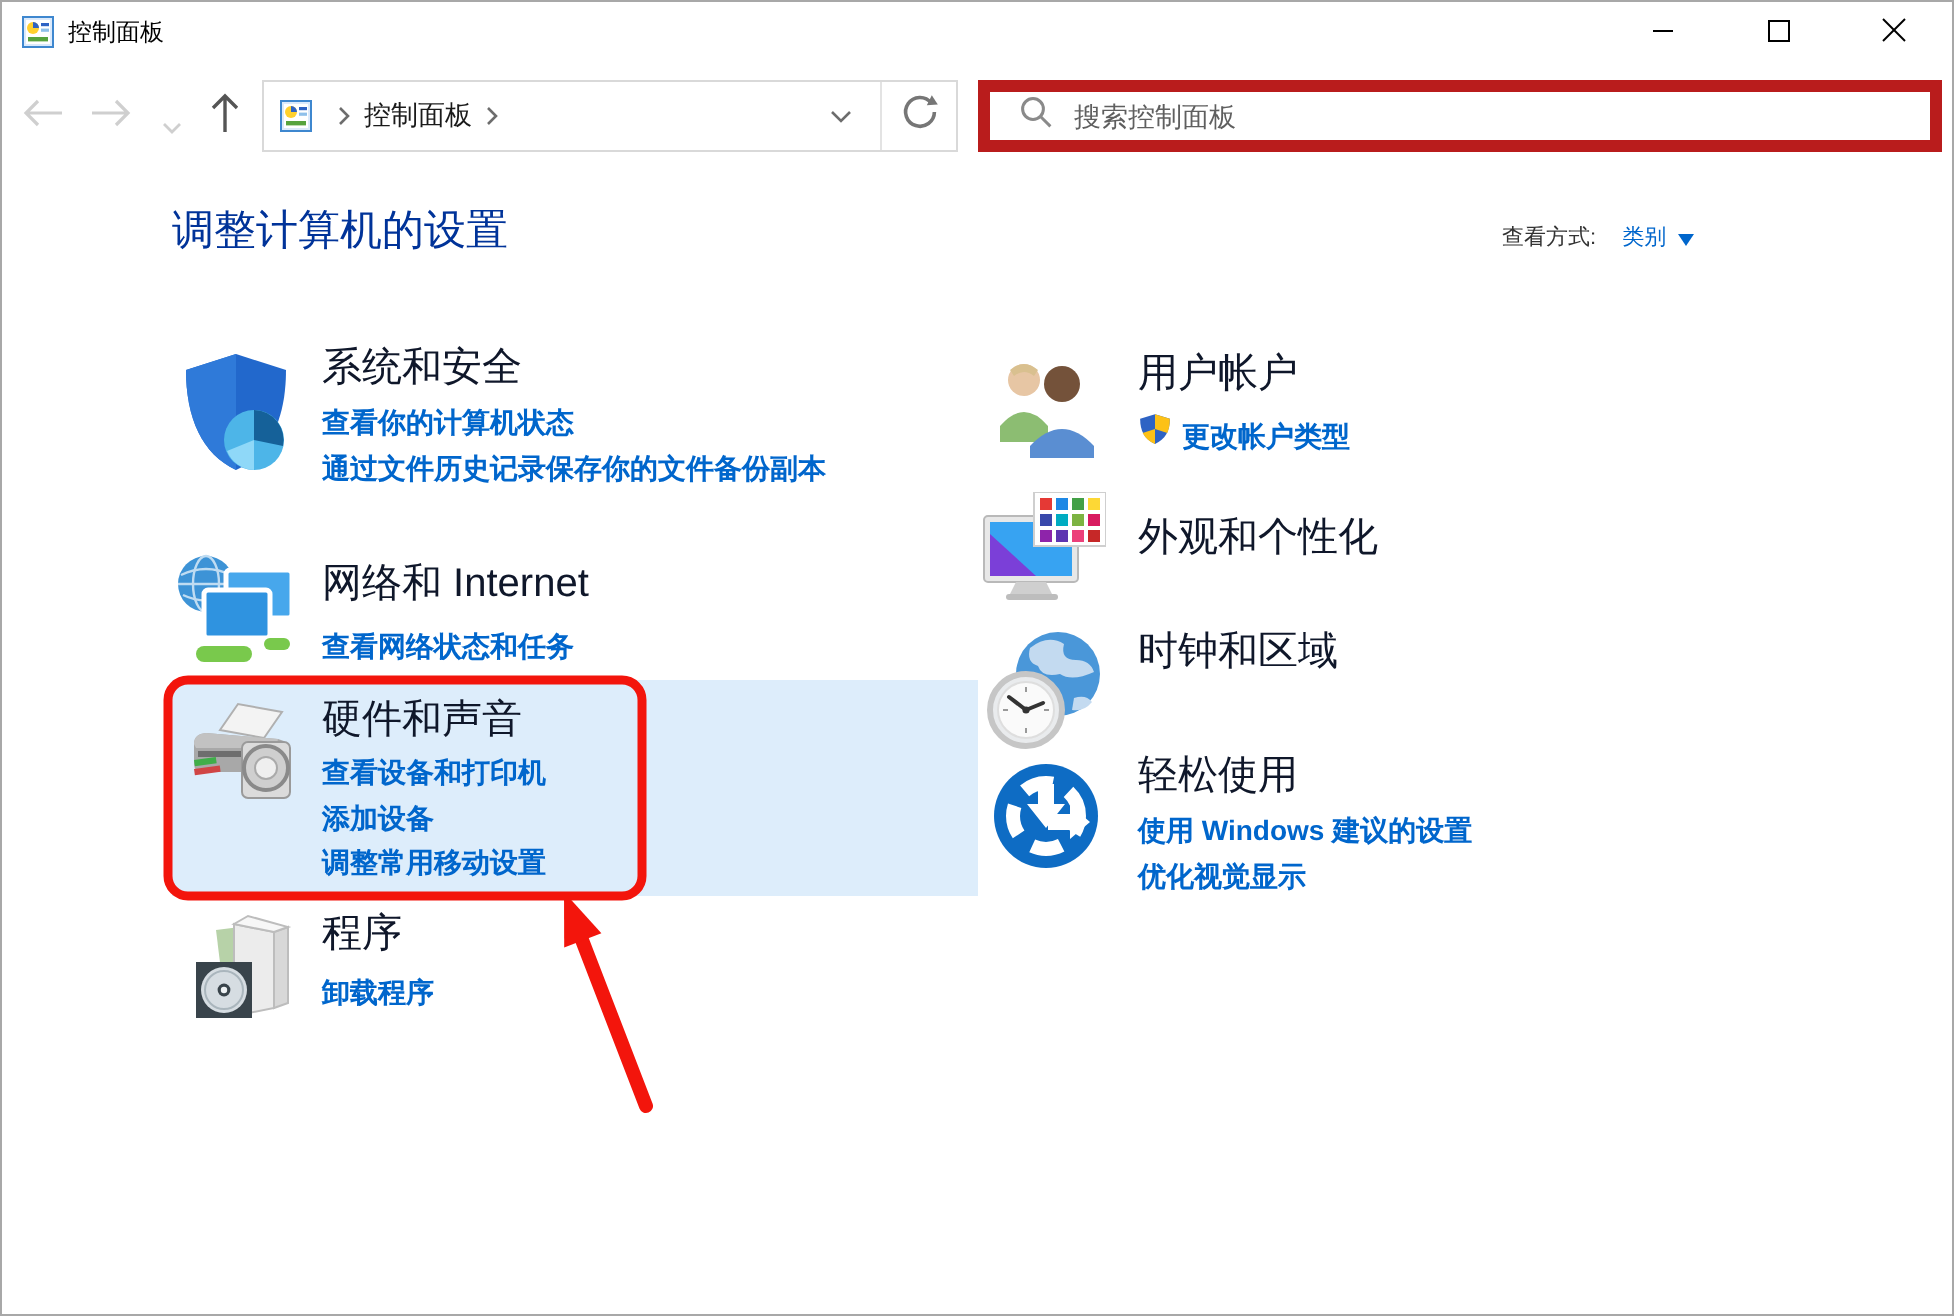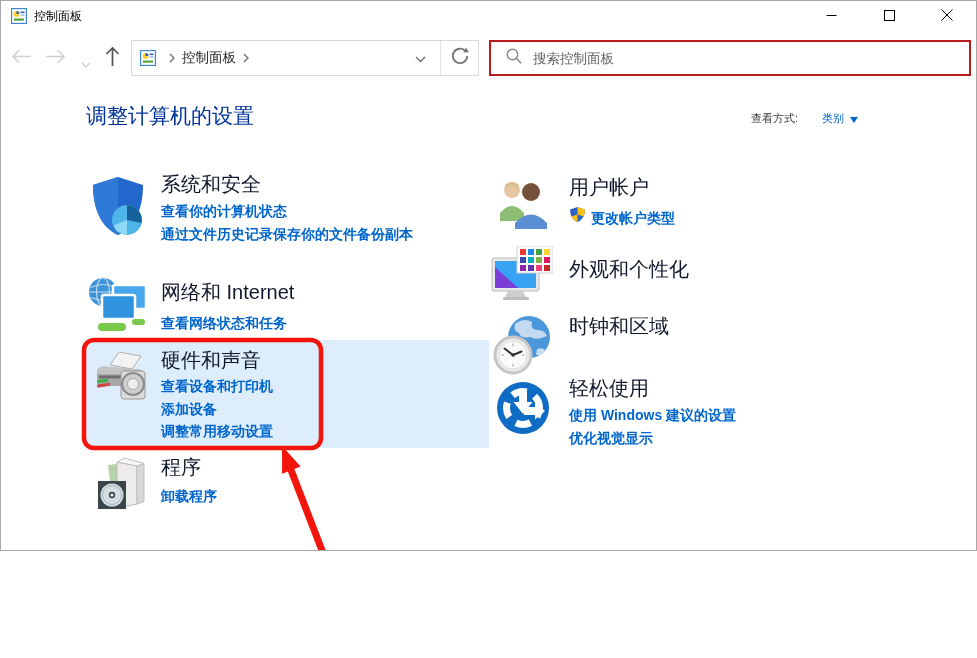--- a/index.html
+++ b/index.html
@@ -1,17 +1,17 @@
 <!DOCTYPE html>
 <html><head>
 <meta charset="utf-8">
 <style>
   * { margin:0; padding:0; box-sizing:border-box; }
   body { font-family:"Liberation Sans","DejaVu Sans",sans-serif; background:#fff; }
-  .window { position:relative; width:977px; height:551px; background:#fff; border:1px solid #a8a8a8; overflow:hidden; }
+  .window { position:relative; width:977px; height:658px; background:#fff; border:1px solid #a8a8a8; overflow:hidden; }
 
   
   .titlebar { position:absolute; top:0; left:0; right:0; height:30px; display:flex; align-items:center; padding-left:10px; background:#fff; }
   .titlebar .app-icon { width:16px; height:16px; }
   .titlebar .app-title { margin-left:7px; font-size:12px; color:#000; }
   .win-controls { position:absolute; right:0; top:0; height:30px; display:flex; }
   .win-btn { width:58px; height:30px; display:flex; align-items:center; justify-content:center; background:transparent; border:none; cursor:default; }
 
   
   .navbar { position:absolute; top:30px; left:0; right:0; height:48px; background:#fff; }
@@ -22,30 +22,30 @@
   .nav-up      { left:104px; top:45px; }
 
   .address-bar { position:absolute; left:130px; top:39px; width:348px; height:36px; border:1px solid #d9d9d9; display:flex; align-items:center; background:#fff; }
   .address-main { flex:1; display:flex; align-items:center; height:100%; padding:0 6px 0 8px; }
   .address-main .crumb-ico { width:16px; height:16px; margin-right:6px; }
   .crumb-sep { display:flex; align-items:center; margin:0 7px; }
   .crumb-text { font-size:13.5px; color:#1a1a1a; white-space:nowrap; }
   .address-dd { margin-left:auto; padding:0 8px; display:flex; align-items:center; height:100%; color:#777; }
   .address-refresh { width:38px; height:100%; border-left:1px solid #e3e3e3; display:flex; align-items:center; justify-content:center; }
 
-  .search-box { position:absolute; left:488px; top:39px; width:482px; height:36px; border:2px solid #b91c1c; display:flex; align-items:center; padding-left:14px; background:#fff; }
+  .search-box { position:absolute; left:488px; top:39px; width:482px; height:36px; border:6px solid #b91c1c; display:flex; align-items:center; padding-left:14px; background:#fff; }
   .search-box svg { flex:0 0 auto; }
   .search-input { border:none; outline:none; font-size:13.5px; color:#333; margin-left:10px; width:400px; font-family:inherit; }
   .search-input::placeholder { color:#5f5f5f; opacity:1; }
 
   
   .page-title { position:absolute; left:85px; top:102px; font-size:21px; color:#003399; line-height:1.2; }
   .view-by { position:absolute; left:750px; top:110px; display:flex; align-items:center; font-size:11px;justify-content:flex-end; }
   .view-by .vb-label { color:#333; }
-  .view-by .vb-value { color:#0066cc; margin-left:24px; cursor:pointer; }
+  .view-by .vb-value { color:#0066cc; margin-left:13px; cursor:pointer; }
   .vb-caret { width:0; height:0; border-left:4.5px solid transparent; border-right:4.5px solid transparent; border-top:6px solid #0066cc; margin-left:6px; margin-top:2px; }
 
   
   .hl-bg { position:absolute; left:85px; top:339px; width:403px; height:108px; background:#ddedfb; }
   .cat-icon { position:absolute; }
   .cat-title { position:absolute; font-size:20px; line-height:1.15; color:#0f172a; cursor:pointer; white-space:nowrap; }
   .cat-links { position:absolute; }
   .cat-link { display:block; font-size:14px; line-height:22.5px; color:#0066cc; cursor:pointer; white-space:nowrap;font-weight:bold; }
   .link-row { display:flex; align-items:center; }
   .link-row svg { margin-right:5px; }

